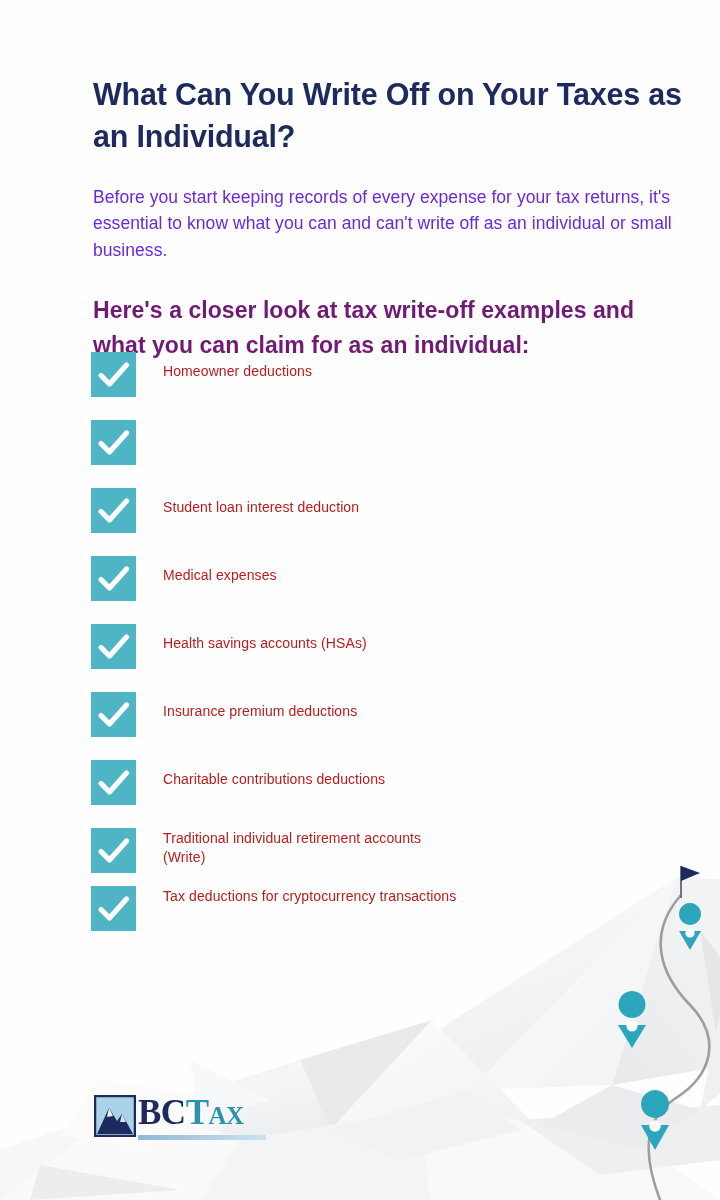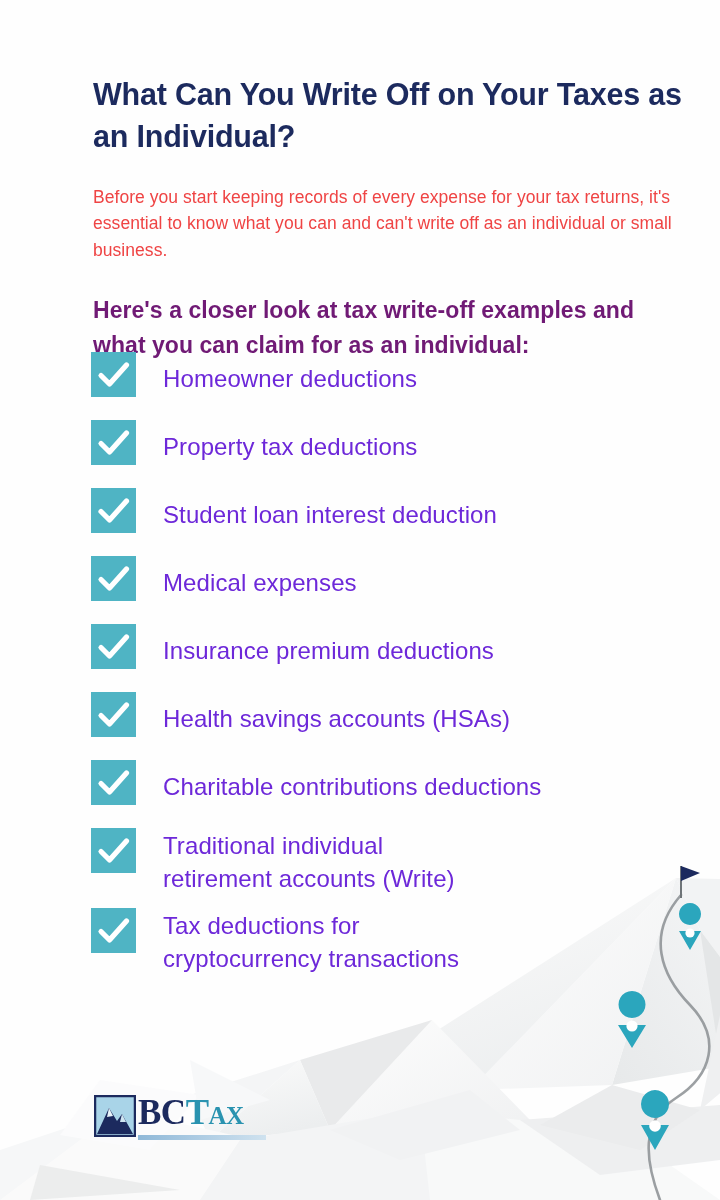--- a/index.html
+++ b/index.html
@@ -54,21 +54,21 @@
     color: #1c2a5e;
   }
 
   #intro-paragraph {
     position: absolute;
     left: 57px;
     top: 166px;
     width: 580px;
     font-size: 17.5px;
     line-height: 1.52;
-    color: #ef4444;
+    color: #6d28d9;
     letter-spacing: 0.05px;
   }
 
   #lead-in {
     position: absolute;
     left: 57px;
     top: 270px;
     width: 580px;
     font-size: 23px;
     font-weight: bold;
@@ -107,23 +107,23 @@
     position: absolute;
     left: 0;
     top: 0;
     width: 45px;
     height: 45px;
     display: block;
   }
 
   .check-label {
     margin-left: 27px;
-    font-size: 24px;
+    font-size: 14px;
     line-height: 1.38;
-    color: #6d28d9;
+    color: #b91c1c;
     letter-spacing: 0.1px;
     padding-top: 10px;
   }
   .check-row.two-line .check-label {
     padding-top: 1px;
   }
 
   
   #logo {
     position: absolute;
@@ -251,21 +251,20 @@
         </span>
         <span class="check-label">Homeowner deductions</span>
       </div>
 
       <div class="check-row">
         <span class="checkbox">
           <svg viewBox="0 0 45 45" aria-hidden="true">
               <path d="M10 23.5 L18.5 32 L35.5 13" fill="none" stroke="#ffffff" stroke-width="5.2" stroke-linecap="round" stroke-linejoin="round"></path>
             </svg>
         </span>
-        <span class="check-label">Property tax deductions</span>
       </div>
 
       <div class="check-row">
         <span class="checkbox">
           <svg viewBox="0 0 45 45" aria-hidden="true">
               <path d="M10 23.5 L18.5 32 L35.5 13" fill="none" stroke="#ffffff" stroke-width="5.2" stroke-linecap="round" stroke-linejoin="round"></path>
             </svg>
         </span>
         <span class="check-label">Student loan interest deduction</span>
       </div>
@@ -279,30 +278,30 @@
         <span class="check-label">Medical expenses</span>
       </div>
 
 
       <div class="check-row">
         <span class="checkbox">
           <svg viewBox="0 0 45 45" aria-hidden="true">
               <path d="M10 23.5 L18.5 32 L35.5 13" fill="none" stroke="#ffffff" stroke-width="5.2" stroke-linecap="round" stroke-linejoin="round"></path>
             </svg>
         </span>
+        <span class="check-label">Health savings accounts (HSAs)</span>
+      </div>
+
+      <div class="check-row">
+        <span class="checkbox">
+          <svg viewBox="0 0 45 45" aria-hidden="true">
+              <path d="M10 23.5 L18.5 32 L35.5 13" fill="none" stroke="#ffffff" stroke-width="5.2" stroke-linecap="round" stroke-linejoin="round"></path>
+            </svg>
+        </span>
         <span class="check-label">Insurance premium deductions</span>
-      </div>
-
-      <div class="check-row">
-        <span class="checkbox">
-          <svg viewBox="0 0 45 45" aria-hidden="true">
-              <path d="M10 23.5 L18.5 32 L35.5 13" fill="none" stroke="#ffffff" stroke-width="5.2" stroke-linecap="round" stroke-linejoin="round"></path>
-            </svg>
-        </span>
-        <span class="check-label">Health savings accounts (HSAs)</span>
       </div>
 
       <div class="check-row">
         <span class="checkbox">
           <svg viewBox="0 0 45 45" aria-hidden="true">
               <path d="M10 23.5 L18.5 32 L35.5 13" fill="none" stroke="#ffffff" stroke-width="5.2" stroke-linecap="round" stroke-linejoin="round"></path>
             </svg>
         </span>
         <span class="check-label">Charitable contributions deductions</span>
       </div>

